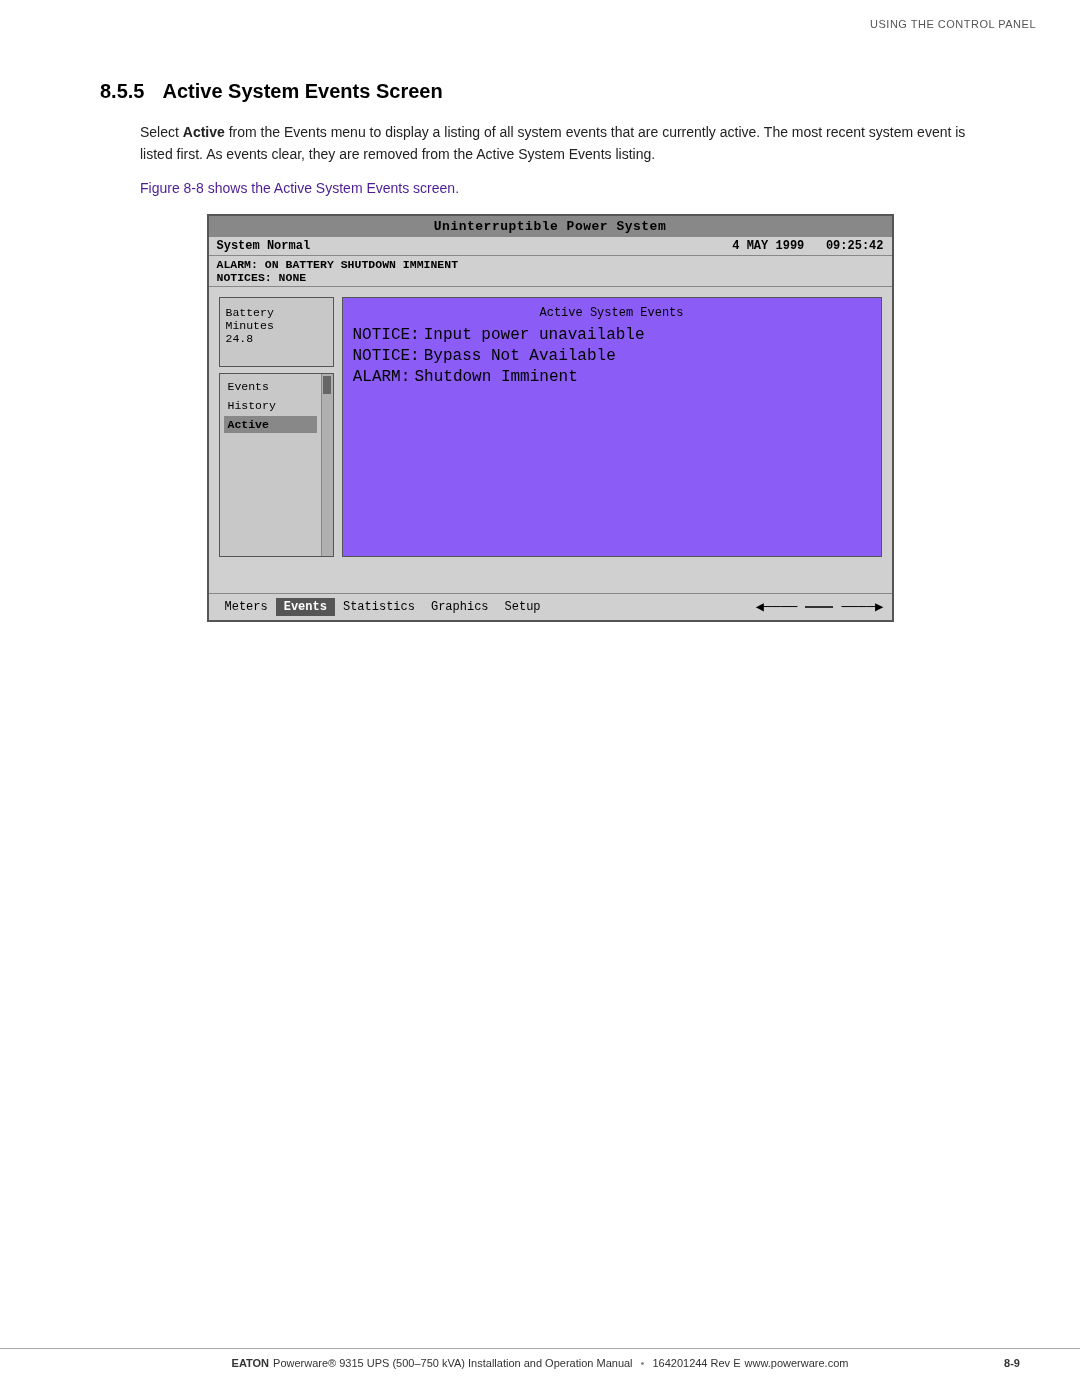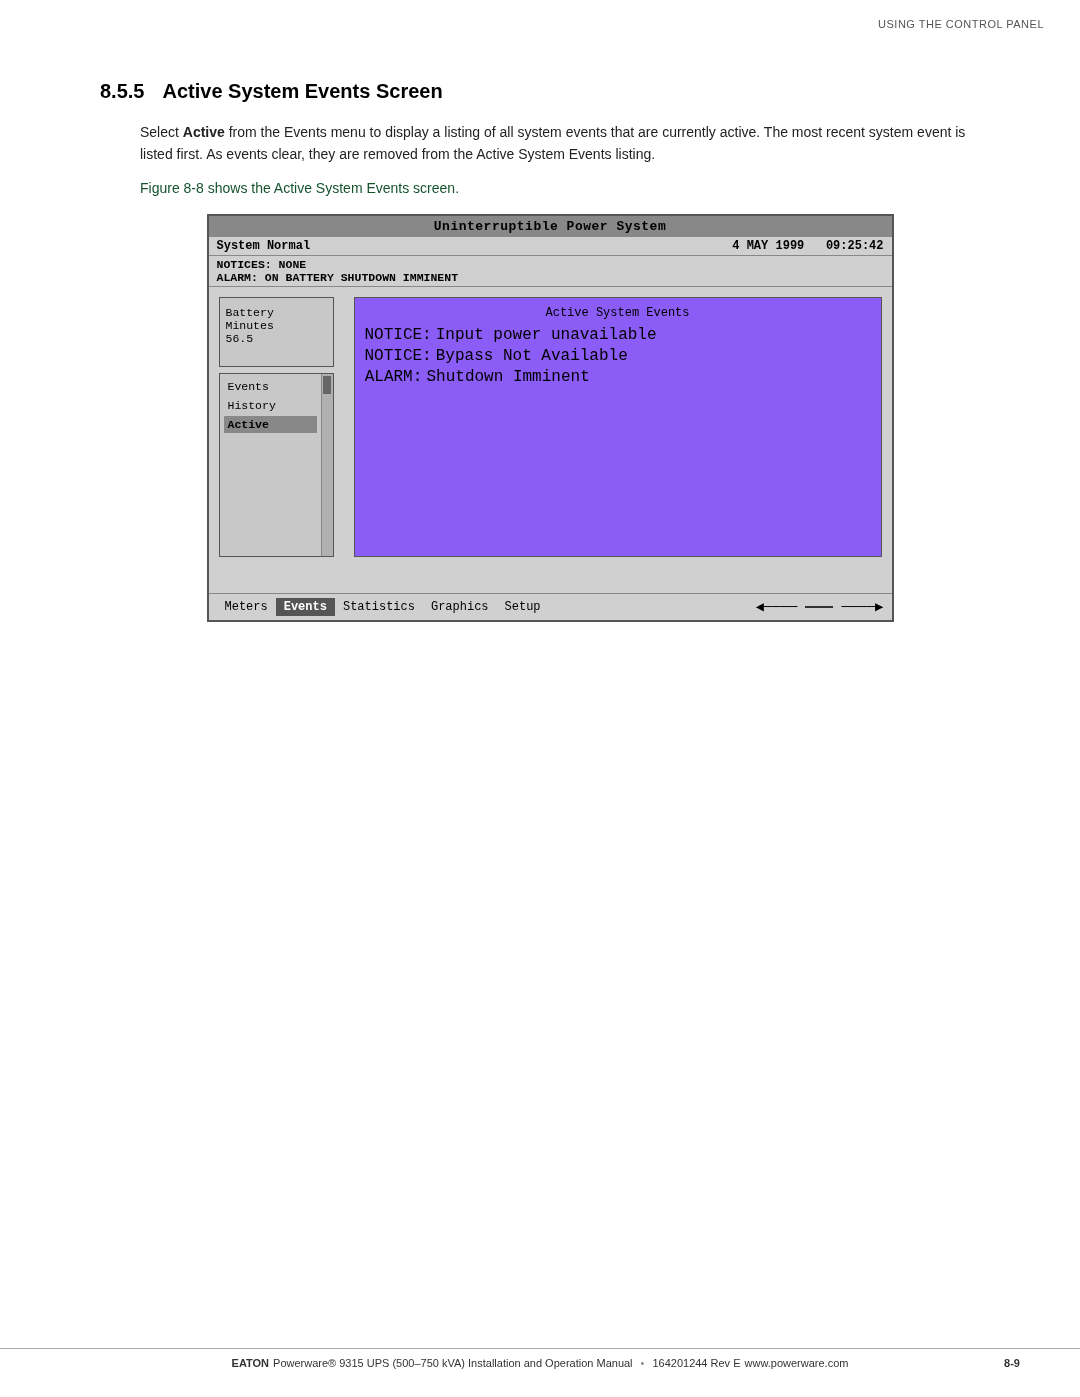--- a/index.html
+++ b/index.html
@@ -9,21 +9,21 @@
       background: #ffffff;
       font-family: 'Times New Roman', Times, serif;
       color: #000;
       position: relative;
     }
 
     
     .page-header {
       position: absolute;
       top: 18px;
-      right: 36px;
+      right: 44px;
       font-size: 11px;
       color: #555;
       letter-spacing: 0.5px;
       font-family: Arial, sans-serif;
     }
 
     
     .main-content {
       padding: 80px 80px 60px 100px;
     }
@@ -55,21 +55,21 @@
       font-family: Arial, sans-serif;
       color: #222;
     }
     .body-text strong {
       font-weight: bold;
     }
 
     .figure-caption-above {
       font-size: 14px;
       font-family: Arial, sans-serif;
-      color: #14532d;
+      color: #4c1d95;
       margin-left: 40px;
       margin-bottom: 18px;
     }
 
     
     .screen-wrapper {
       margin: 0 auto 10px auto;
       width: 687px;
       border: 2px solid #555;
       background: #d0d0d0;
@@ -116,21 +116,21 @@
     }
     .screen-alarmbar-row {
       display: block;
     }
 
     
     .screen-body {
       background: #d0d0d0;
       display: flex;
       padding: 10px 10px 10px 10px;
-      gap: 20px;
+      gap: 8px;
       min-height: 280px;
     }
 
     
     .screen-left-panel {
       width: 115px;
       display: flex;
       flex-direction: column;
       gap: 6px;
     }
@@ -321,32 +321,32 @@
     <div class="screen-titlebar">Uninterruptible Power System</div>
 
     <div class="screen-statusbar">
       <span class="screen-statusbar-left">System Normal</span>
       <span class="screen-statusbar-right">
         <span>4 MAY 1999</span>&nbsp;&nbsp;&nbsp;<span>09:25:42</span>
       </span>
     </div>
 
     <div class="screen-alarmbar">
+      <span class="screen-alarmbar-row">ALARM:  ON BATTERY  SHUTDOWN IMMINENT</span>
       <span class="screen-alarmbar-row">NOTICES: NONE</span>
-      <span class="screen-alarmbar-row">ALARM:  ON BATTERY  SHUTDOWN IMMINENT</span>
     </div>
 
     <div class="screen-body">
 
       <div class="screen-left-panel">
 
         <div class="battery-box">
           <div>Battery</div>
           <div>Minutes</div>
-          <div>56.5</div>
+          <div>24.8</div>
         </div>
 
         <div class="menu-scroll-container">
           <div class="menu-items">
             <div class="menu-item">Events</div>
             <div class="menu-item">History</div>
             <div class="menu-item selected">Active</div>
           </div>
           <div class="scrollbar-track">
             <div class="scrollbar-thumb"></div>

